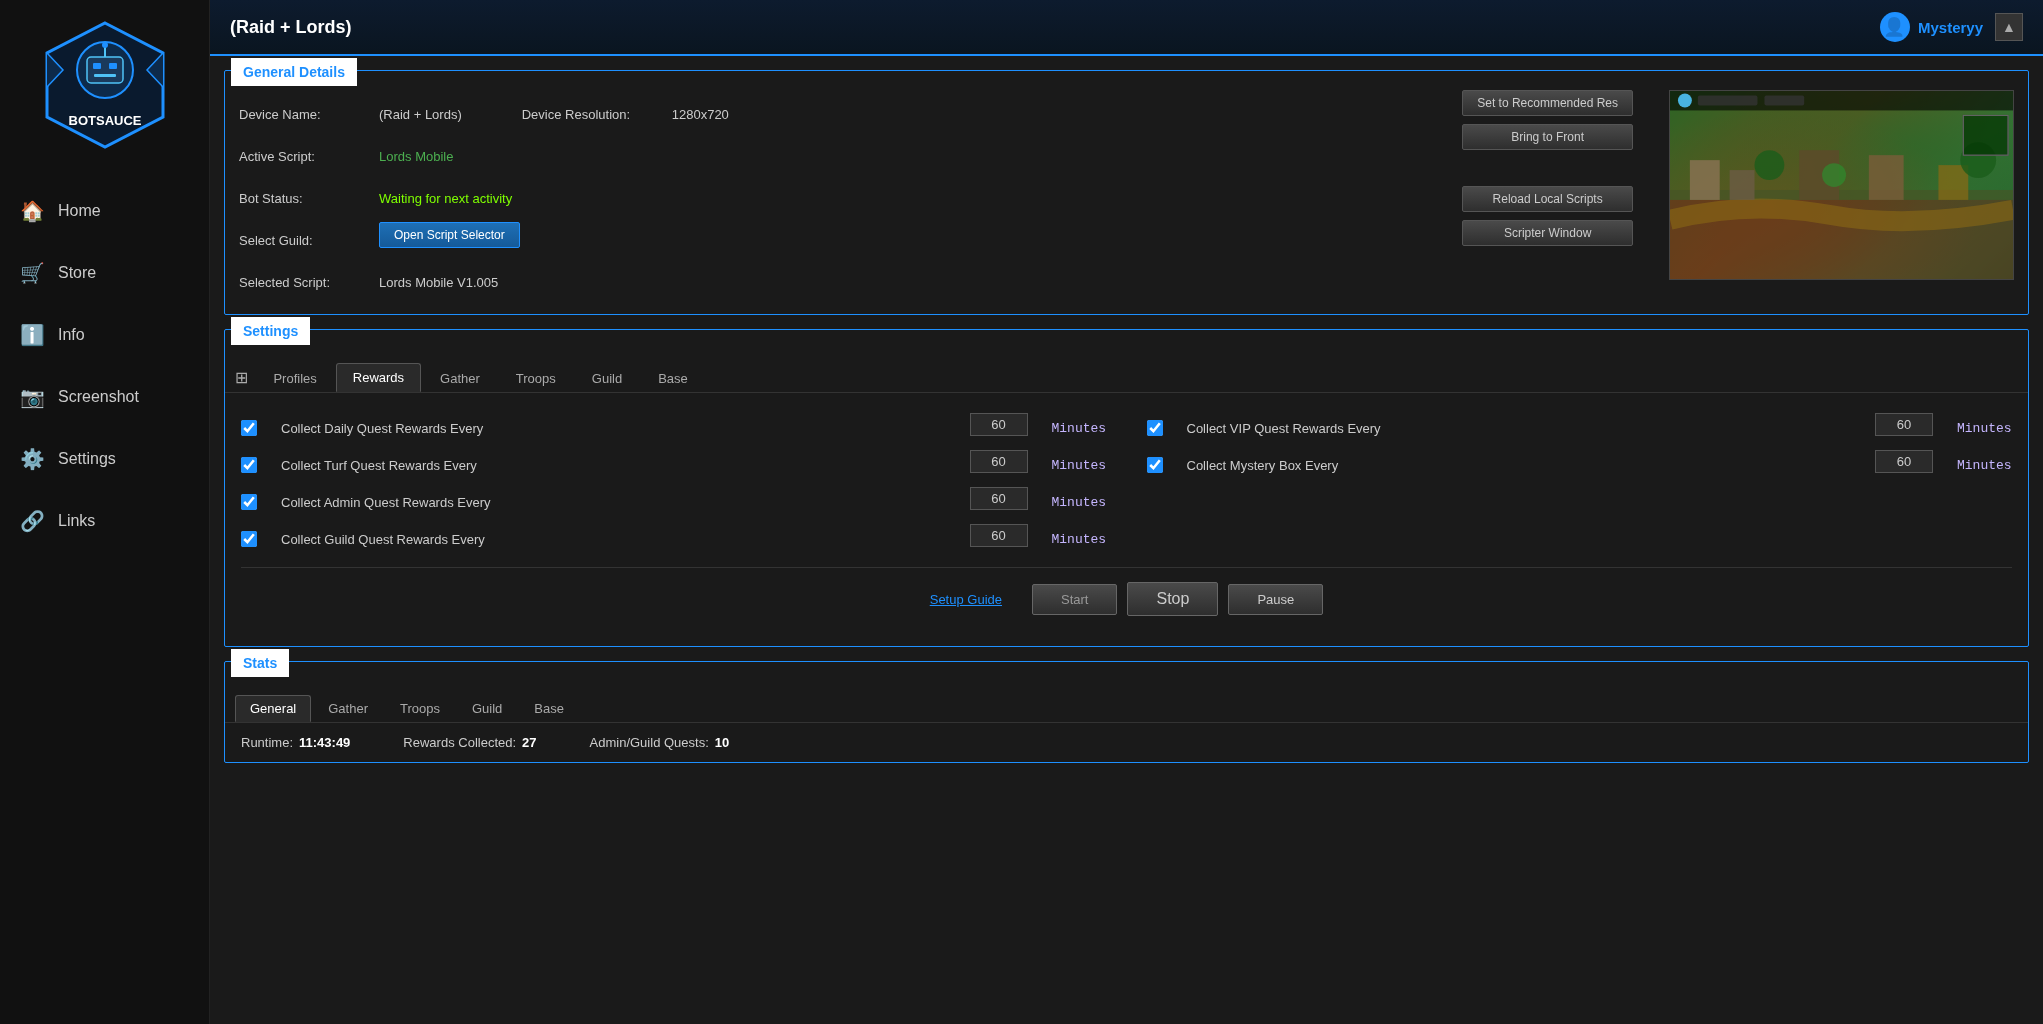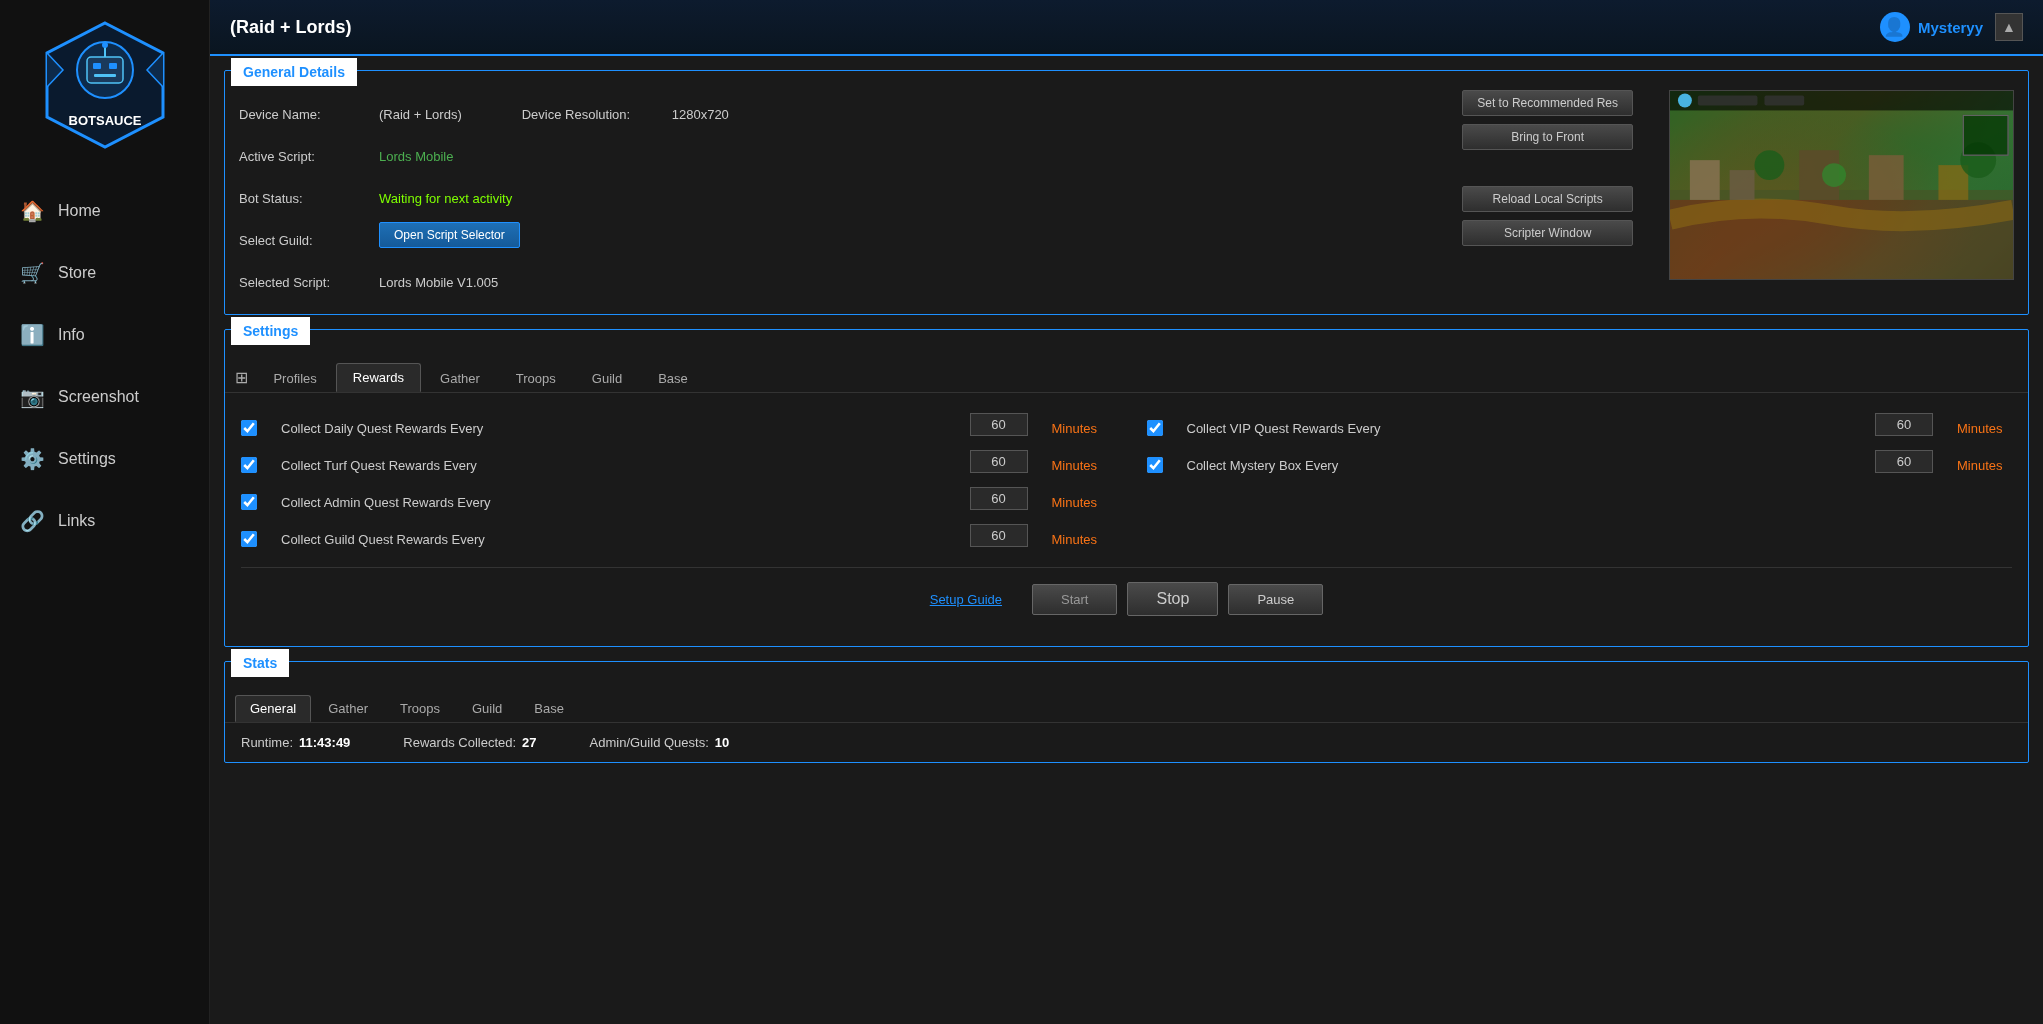--- a/index.html
+++ b/index.html
@@ -287,23 +287,24 @@
     .reward-input {
       width: 58px;
       background: #2a2a2a;
       border: 1px solid #555;
       color: #ccc;
       padding: 3px 6px;
       font-size: 13px;
       text-align: center;
     }
     .reward-unit {
-      color: #f97316;
+      color: #c4b5fd;
       font-size: 13px;
       width: 55px;
+      font-family: Liberation Mono, monospace;
     }
 
     
     .bot-controls {
       display: flex;
       align-items: center;
       justify-content: center;
       gap: 10px;
       padding: 14px 0 10px 0;
       border-top: 1px solid #333;

